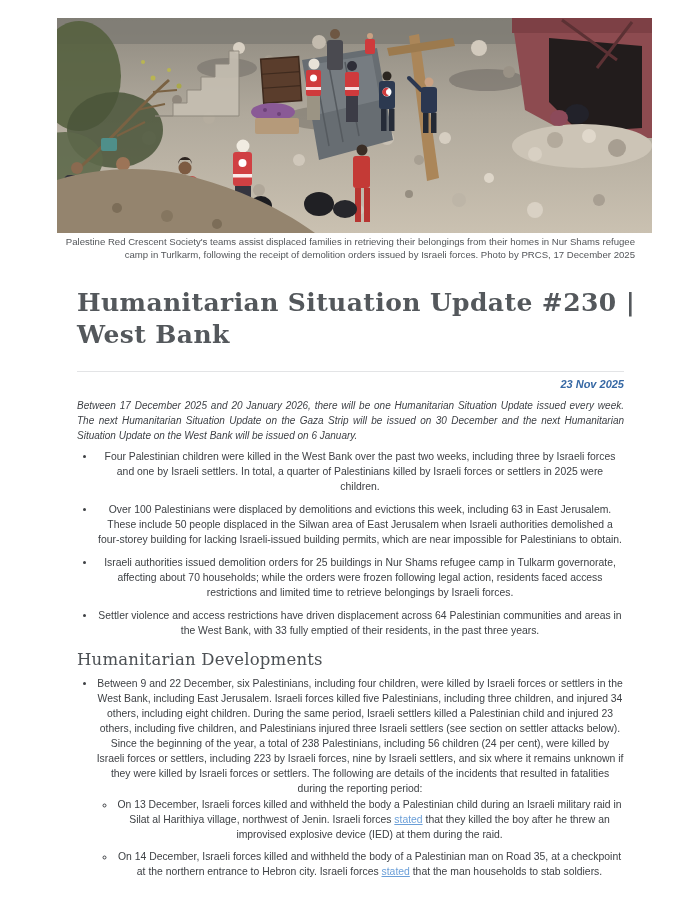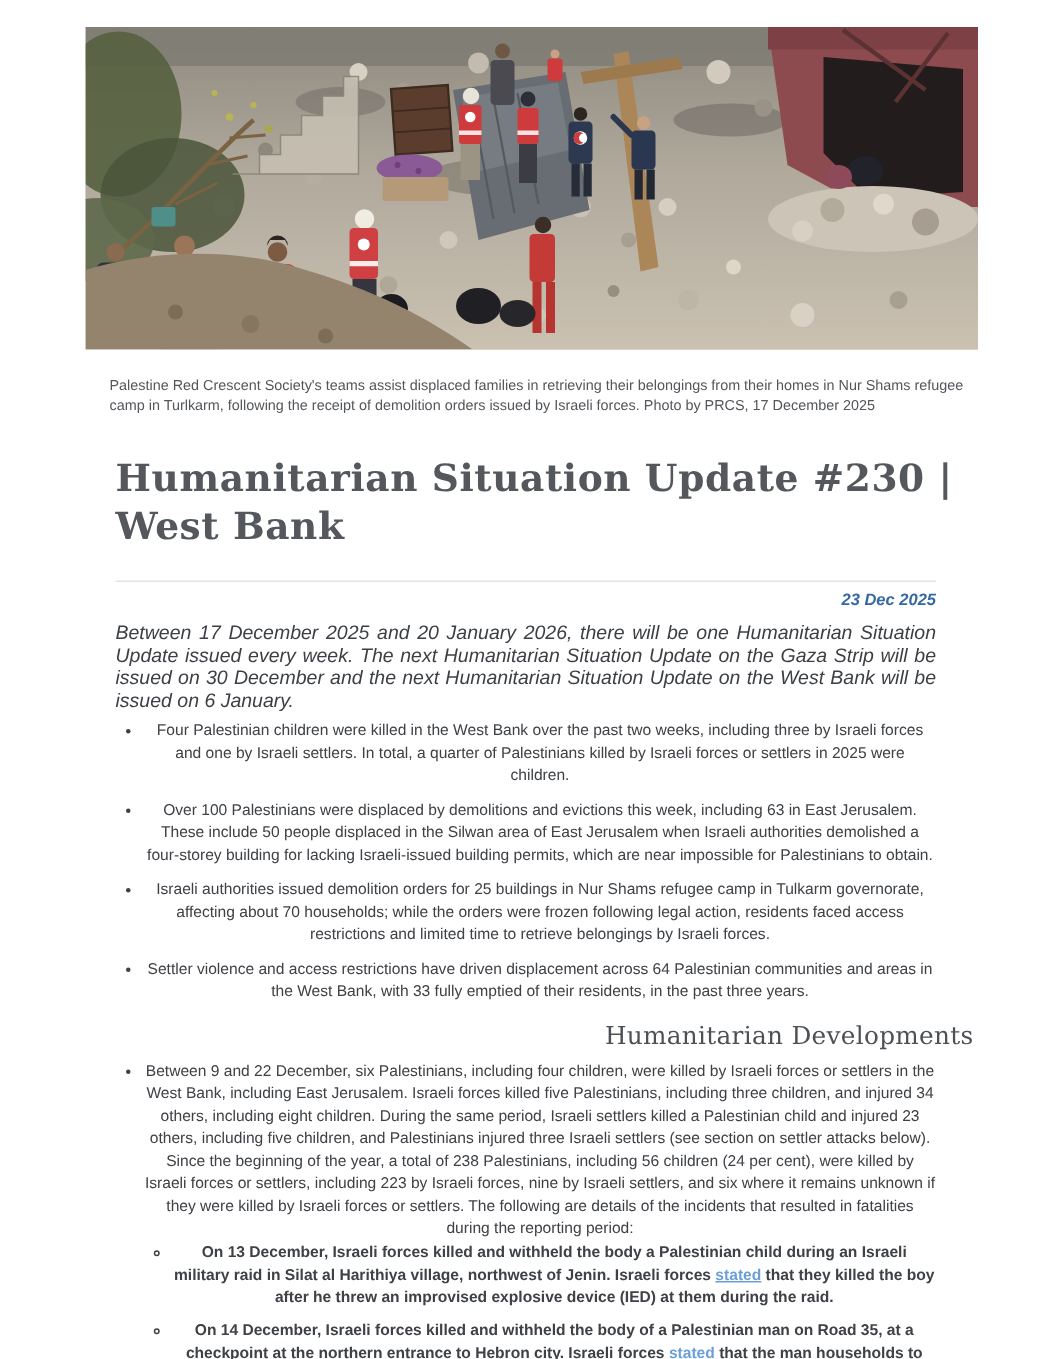--- a/index.html
+++ b/index.html
@@ -14,68 +14,68 @@
   .photo-wrap {
     position:absolute; left:57px; top:18px; width:595px; height:215px;
     overflow:hidden; background:#b3aca0;
   }
   .photo-wrap svg { display:block; width:100%; height:100%; }
 
   .content {
     position:absolute; left:57px; top:235px; width:592px;
   }
   .caption {
-    margin:16px; width:578px;
-    font-size:9.6px; line-height:13.4px; color:#53565a;
+    margin:0; width:578px;
+    font-size:9.6px; line-height:13.4px; color:#53565a;text-align:right;
   }
   .title {
     margin:25px 0 0 20px; width:566px;
     font-family:"DejaVu Serif", serif;
     font-weight:700; font-size:25px; line-height:32px;
     letter-spacing:0.4px; color:#54585c;
   }
   .divider {
     margin:20px 0 0 20px; width:547px; height:0;
     border:none; border-top:1px solid #e3e4e6;
   }
   .pub-date {
     margin:6px 0 0 20px; width:547px; text-align:right;
     font-size:11px; line-height:13px;
     font-style:italic; font-weight:700; color:#3668a4;
   }
   .intro {
     margin:7px 0 0 20px; width:547px;
     font-style:italic; text-align:justify;
-    font-size:13px; line-height:15px; color:#3c3f44;
+    font-size:10px; line-height:15px; color:#3c3f44;
   }
   .section-heading {
     margin:8px 0 0 20px;
     font-family:"DejaVu Serif", serif;
     font-weight:400; font-size:16.5px; line-height:21px;
     letter-spacing:0.2px; color:#4d5155;
   }
   ul.bullets {
     margin:6px 0 0 20px; padding-left:19px; width:547px;
     list-style-type:disc;
   }
   ul.bullets > li {
     margin:0 0 8px 0;
     font-size:10.4px; line-height:15px; color:#3e4145;text-align:center;
   }
   ul.bullets > li::marker { color:#3e4145; font-size:10px; }
   ul.sub-bullets {
     margin:1px 0 0 0; padding-left:19px;
     list-style-type:circle;
   }
-  ul.sub-bullets > li { margin:0 0 7px 0;font-weight:bold; }
+  ul.sub-bullets > li { margin:0 0 7px 0; }
   ul.sub-bullets > li::marker { color:#3e4145; font-size:9px; }
   a.inline-link {
     color:#6b9fd8; text-decoration:underline; cursor:pointer;
   }
-  .dev-heading { margin-top:11px;text-align:right; }
+  .dev-heading { margin-top:11px; }
 </style>
 </head>
 <body>
 
 <div class="page">
 
   <div class="photo-wrap">
     <svg viewBox="0 0 595 215" preserveAspectRatio="none">
       <defs>
         <linearGradient id="gbase" x1="0" y1="0" x2="0" y2="1">
@@ -239,21 +239,21 @@
   </div>
 
   <div class="content">
 
     <p class="caption">Palestine Red Crescent Society's teams assist displaced families in retrieving their belongings from their homes in Nur Shams refugee camp in Turlkarm, following the receipt of demolition orders issued by Israeli forces. Photo by PRCS, 17 December 2025</p>
 
     <h1 class="title">Humanitarian Situation Update #230 | West Bank</h1>
 
     <hr class="divider">
 
-    <div class="pub-date">23 Dec 2025</div>
+    <div class="pub-date">23 Nov 2025</div>
 
     <p class="intro">Between 17 December 2025 and 20 January 2026, there will be one Humanitarian Situation Update issued every week. The next Humanitarian Situation Update on the Gaza Strip will be issued on 30 December and the next Humanitarian Situation Update on the West Bank will be issued on 6 January.</p>
 
 
     <ul class="bullets">
       <li>Four Palestinian children were killed in the West Bank over the past two weeks, including three by Israeli forces and one by Israeli settlers. In total, a quarter of Palestinians killed by Israeli forces or settlers in 2025 were children.</li>
       <li>Over 100 Palestinians were displaced by demolitions and evictions this week, including 63 in East Jerusalem. These include 50 people displaced in the Silwan area of East Jerusalem when Israeli authorities demolished a four-storey building for lacking Israeli-issued building permits, which are near impossible for Palestinians to obtain.</li>
       <li>Israeli authorities issued demolition orders for 25 buildings in Nur Shams refugee camp in Tulkarm governorate, affecting about 70 households; while the orders were frozen following legal action, residents faced access restrictions and limited time to retrieve belongings by Israeli forces.</li>
       <li>Settler violence and access restrictions have driven displacement across 64 Palestinian communities and areas in the West Bank, with 33 fully emptied of their residents, in the past three years.</li>
     </ul>

